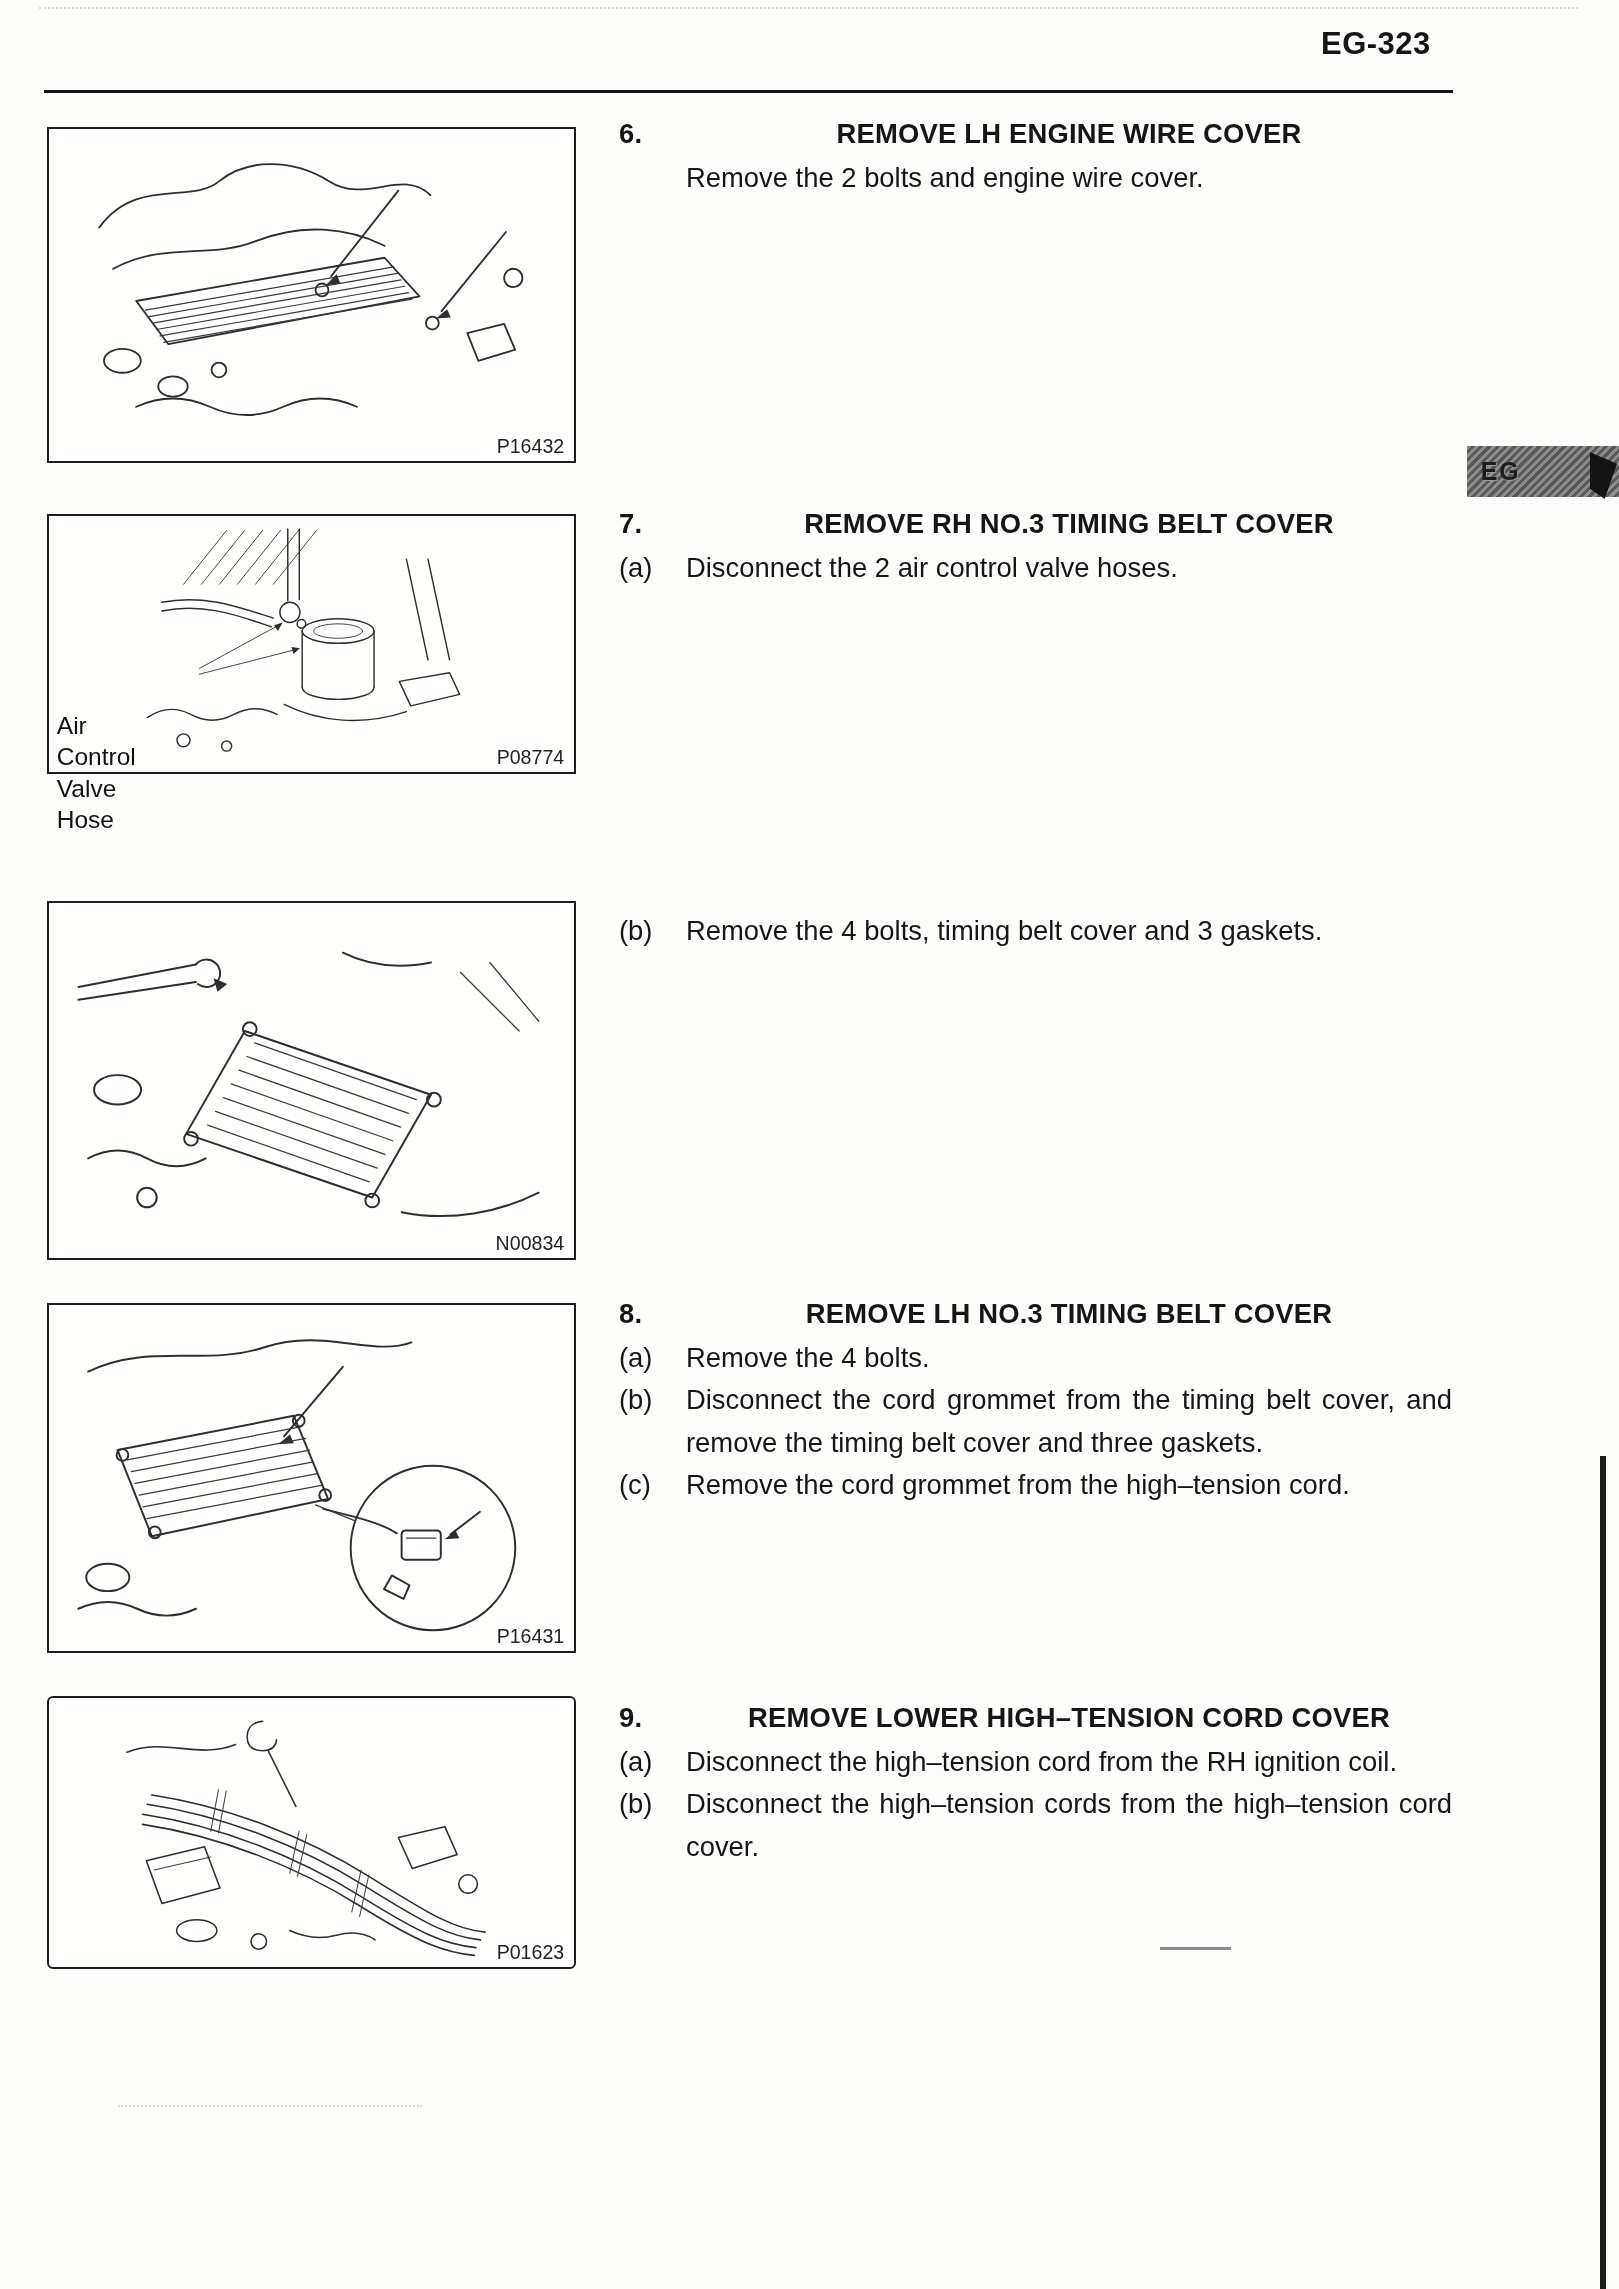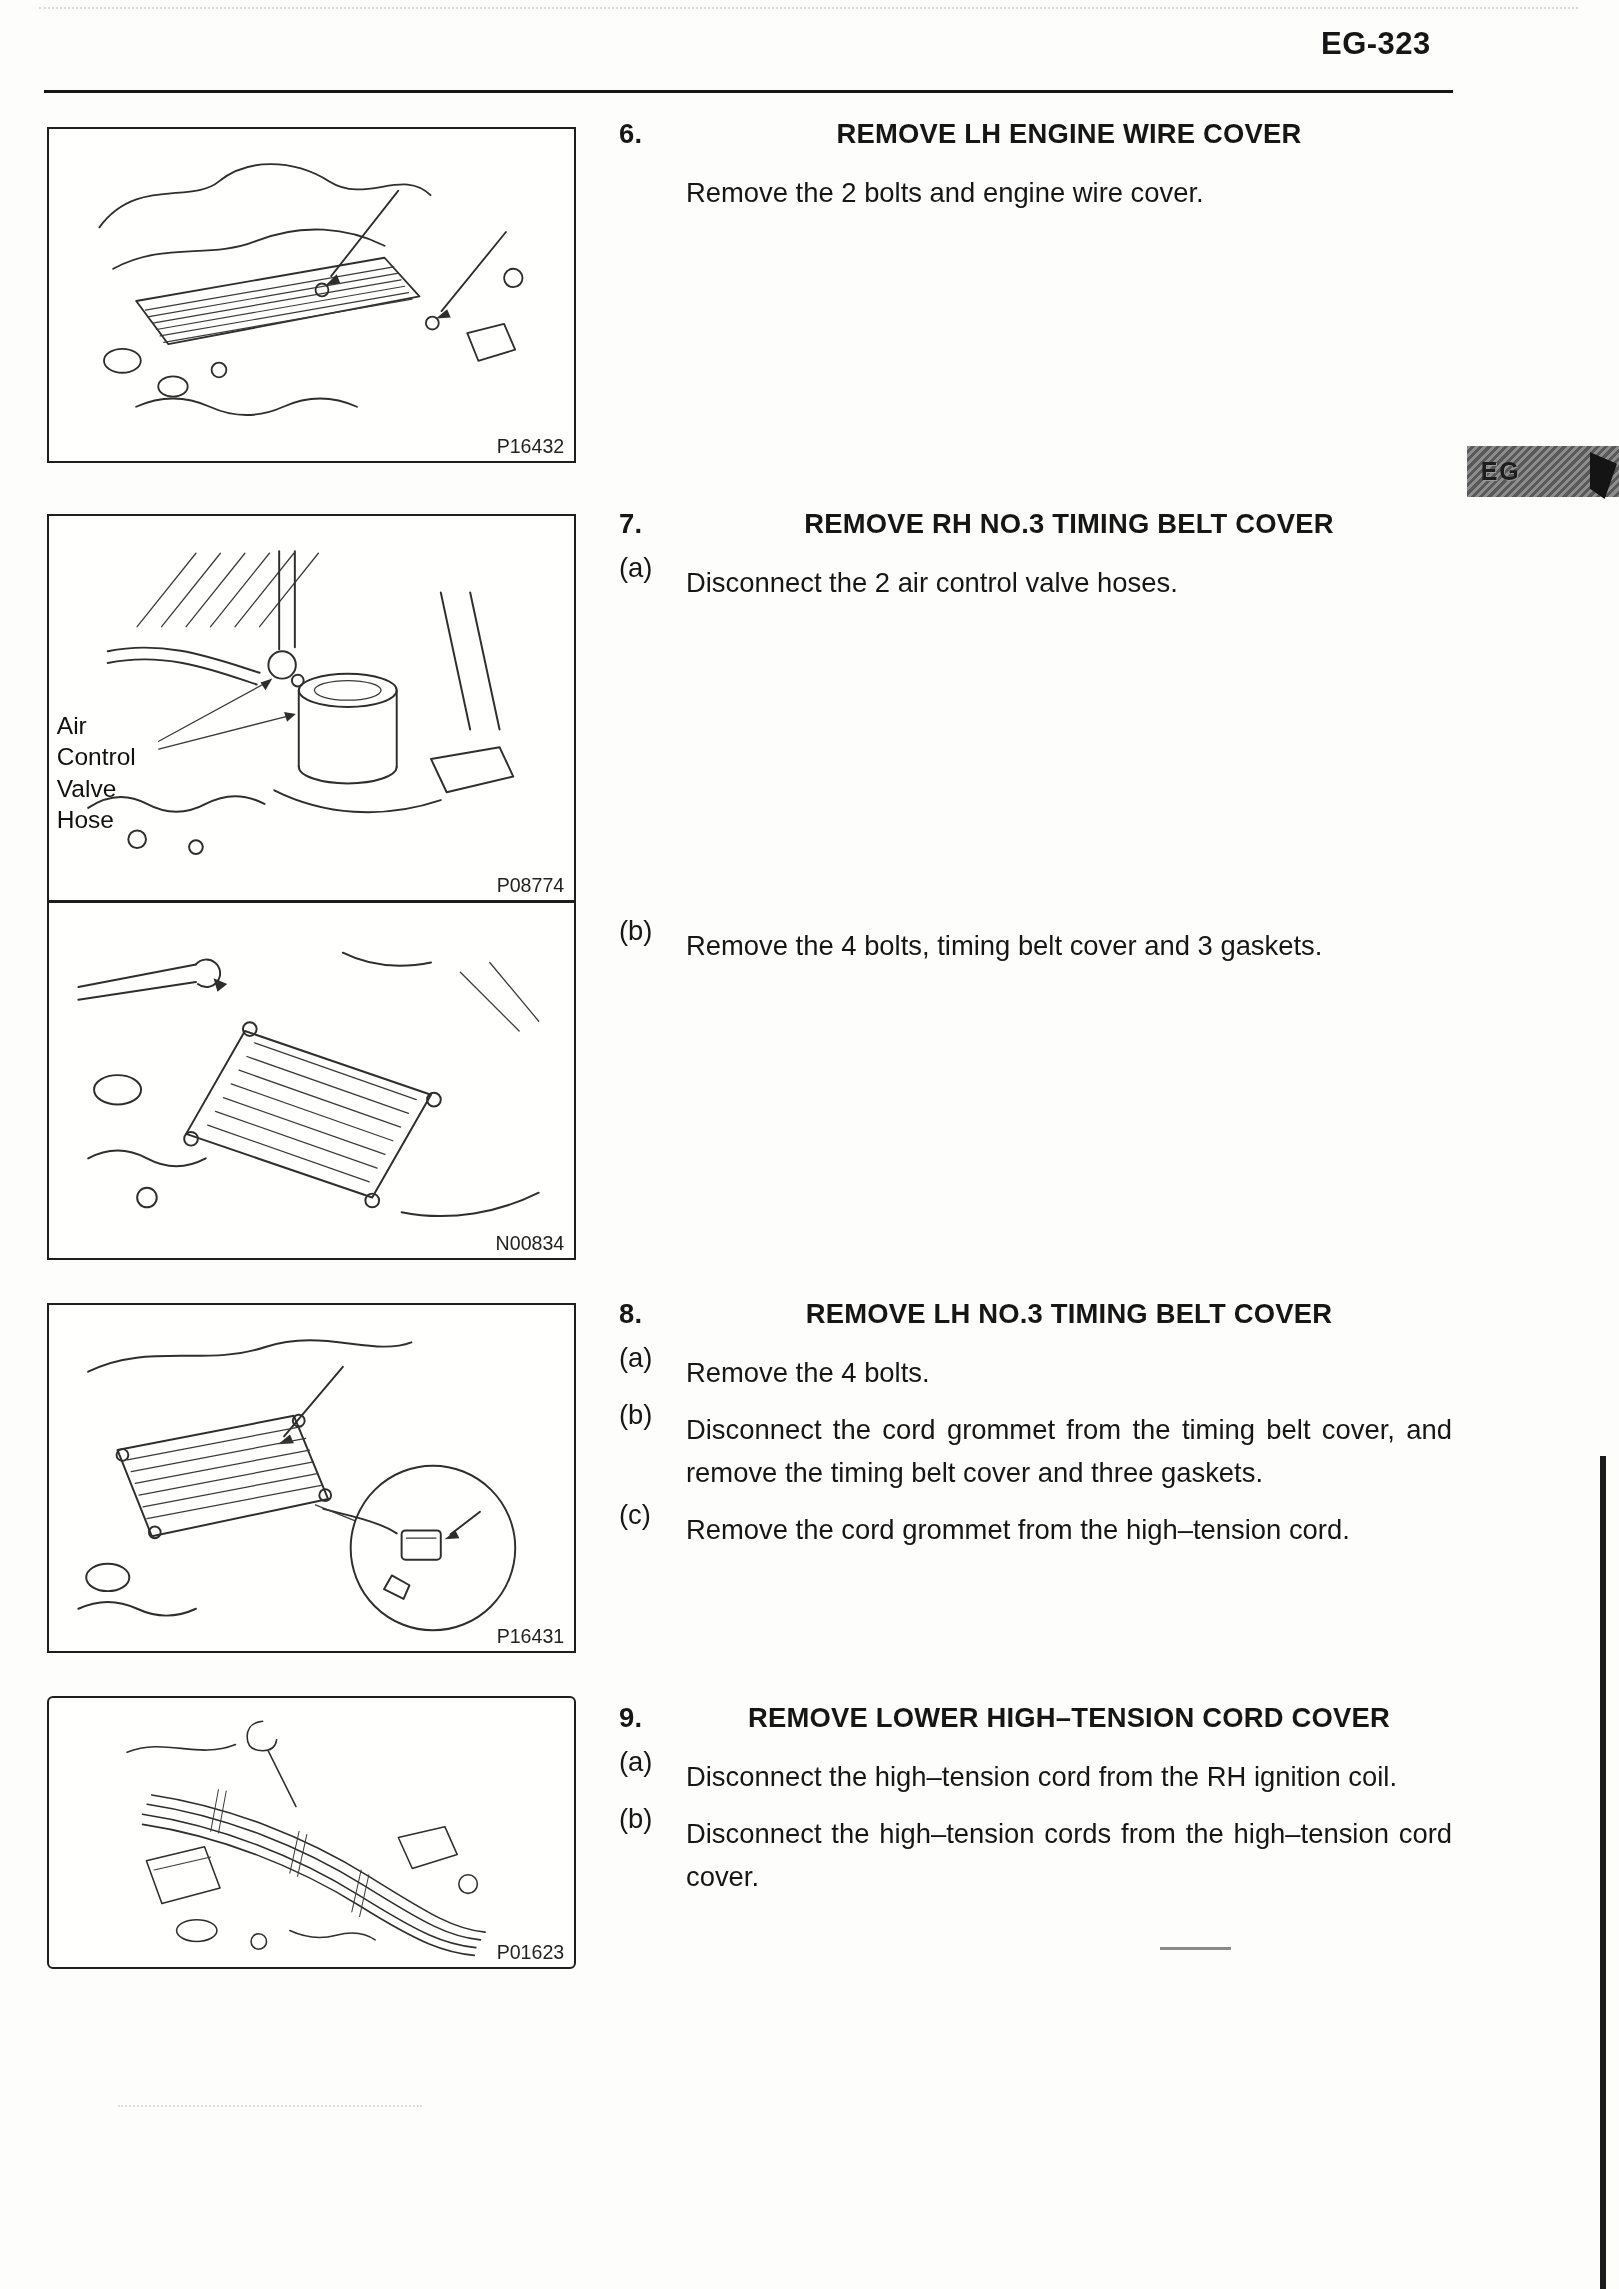--- a/index.html
+++ b/index.html
@@ -21,40 +21,40 @@
     font-weight:bold;font-size:31px;letter-spacing:0.5px;
   }
   .header-rule{position:absolute;top:90px;left:44px;width:1409px;height:2.9px;background:#151515;}
   
   .fig{
     position:absolute;left:47px;width:529px;
     border:2.9px solid #1e1e1e;background:#fffffe;box-sizing:border-box;margin:0;
   }
   .fig svg{display:block;width:100%;height:100%;}
   .fig1{top:127px;height:336px;padding-left:32px;}
-  .fig2{top:514px;height:388px;text-decoration:underline;}
+  .fig2{top:514px;height:260px;text-decoration:underline;}
   .fig3{top:901px;height:359px;}
   .fig4{top:1303px;height:350px;}
   .fig5{top:1696px;height:273px;border-radius:6px;}
   .fig-code{
     position:absolute;right:4.9px;bottom:2.9px;
     font-size:19.6px;background:#fffffe;padding:0 4.9px;color:#222;
   }
   .air-label{
     position:absolute;left:7.8px;top:194px;
     font-size:24.5px;line-height:1.28;white-space:pre-line;color:#111;
     background:transparent;
   }
   
   .step{position:absolute;left:619px;width:833px;font-size:27.4px;}
   .step-head{display:flex;font-weight:bold;margin-bottom:6.9px;letter-spacing:0.2px;}
   .col-marker{flex:none;width:67px;}
   .step-title{flex:1;text-align:center;}
   .item{display:flex;line-height:1.55;}
-  .item-text{flex:1;text-align:justify;margin-top:15px;}
+  .item-text{flex:1;text-align:justify;}
   .step6{top:118px;}
   .step7{top:508px;}
   .step7b{top:910px;}
   .step8{top:1298px;}
   .step9{top:1702px;}
   
   .eg-tab{
     position:absolute;left:1467px;top:446px;width:152px;height:51px;
     background:repeating-linear-gradient(135deg,#8d8d8d 0 2.9px,#595959 2.9px 5.9px);
     display:flex;align-items:center;padding-left:13.7px;box-sizing:border-box;

